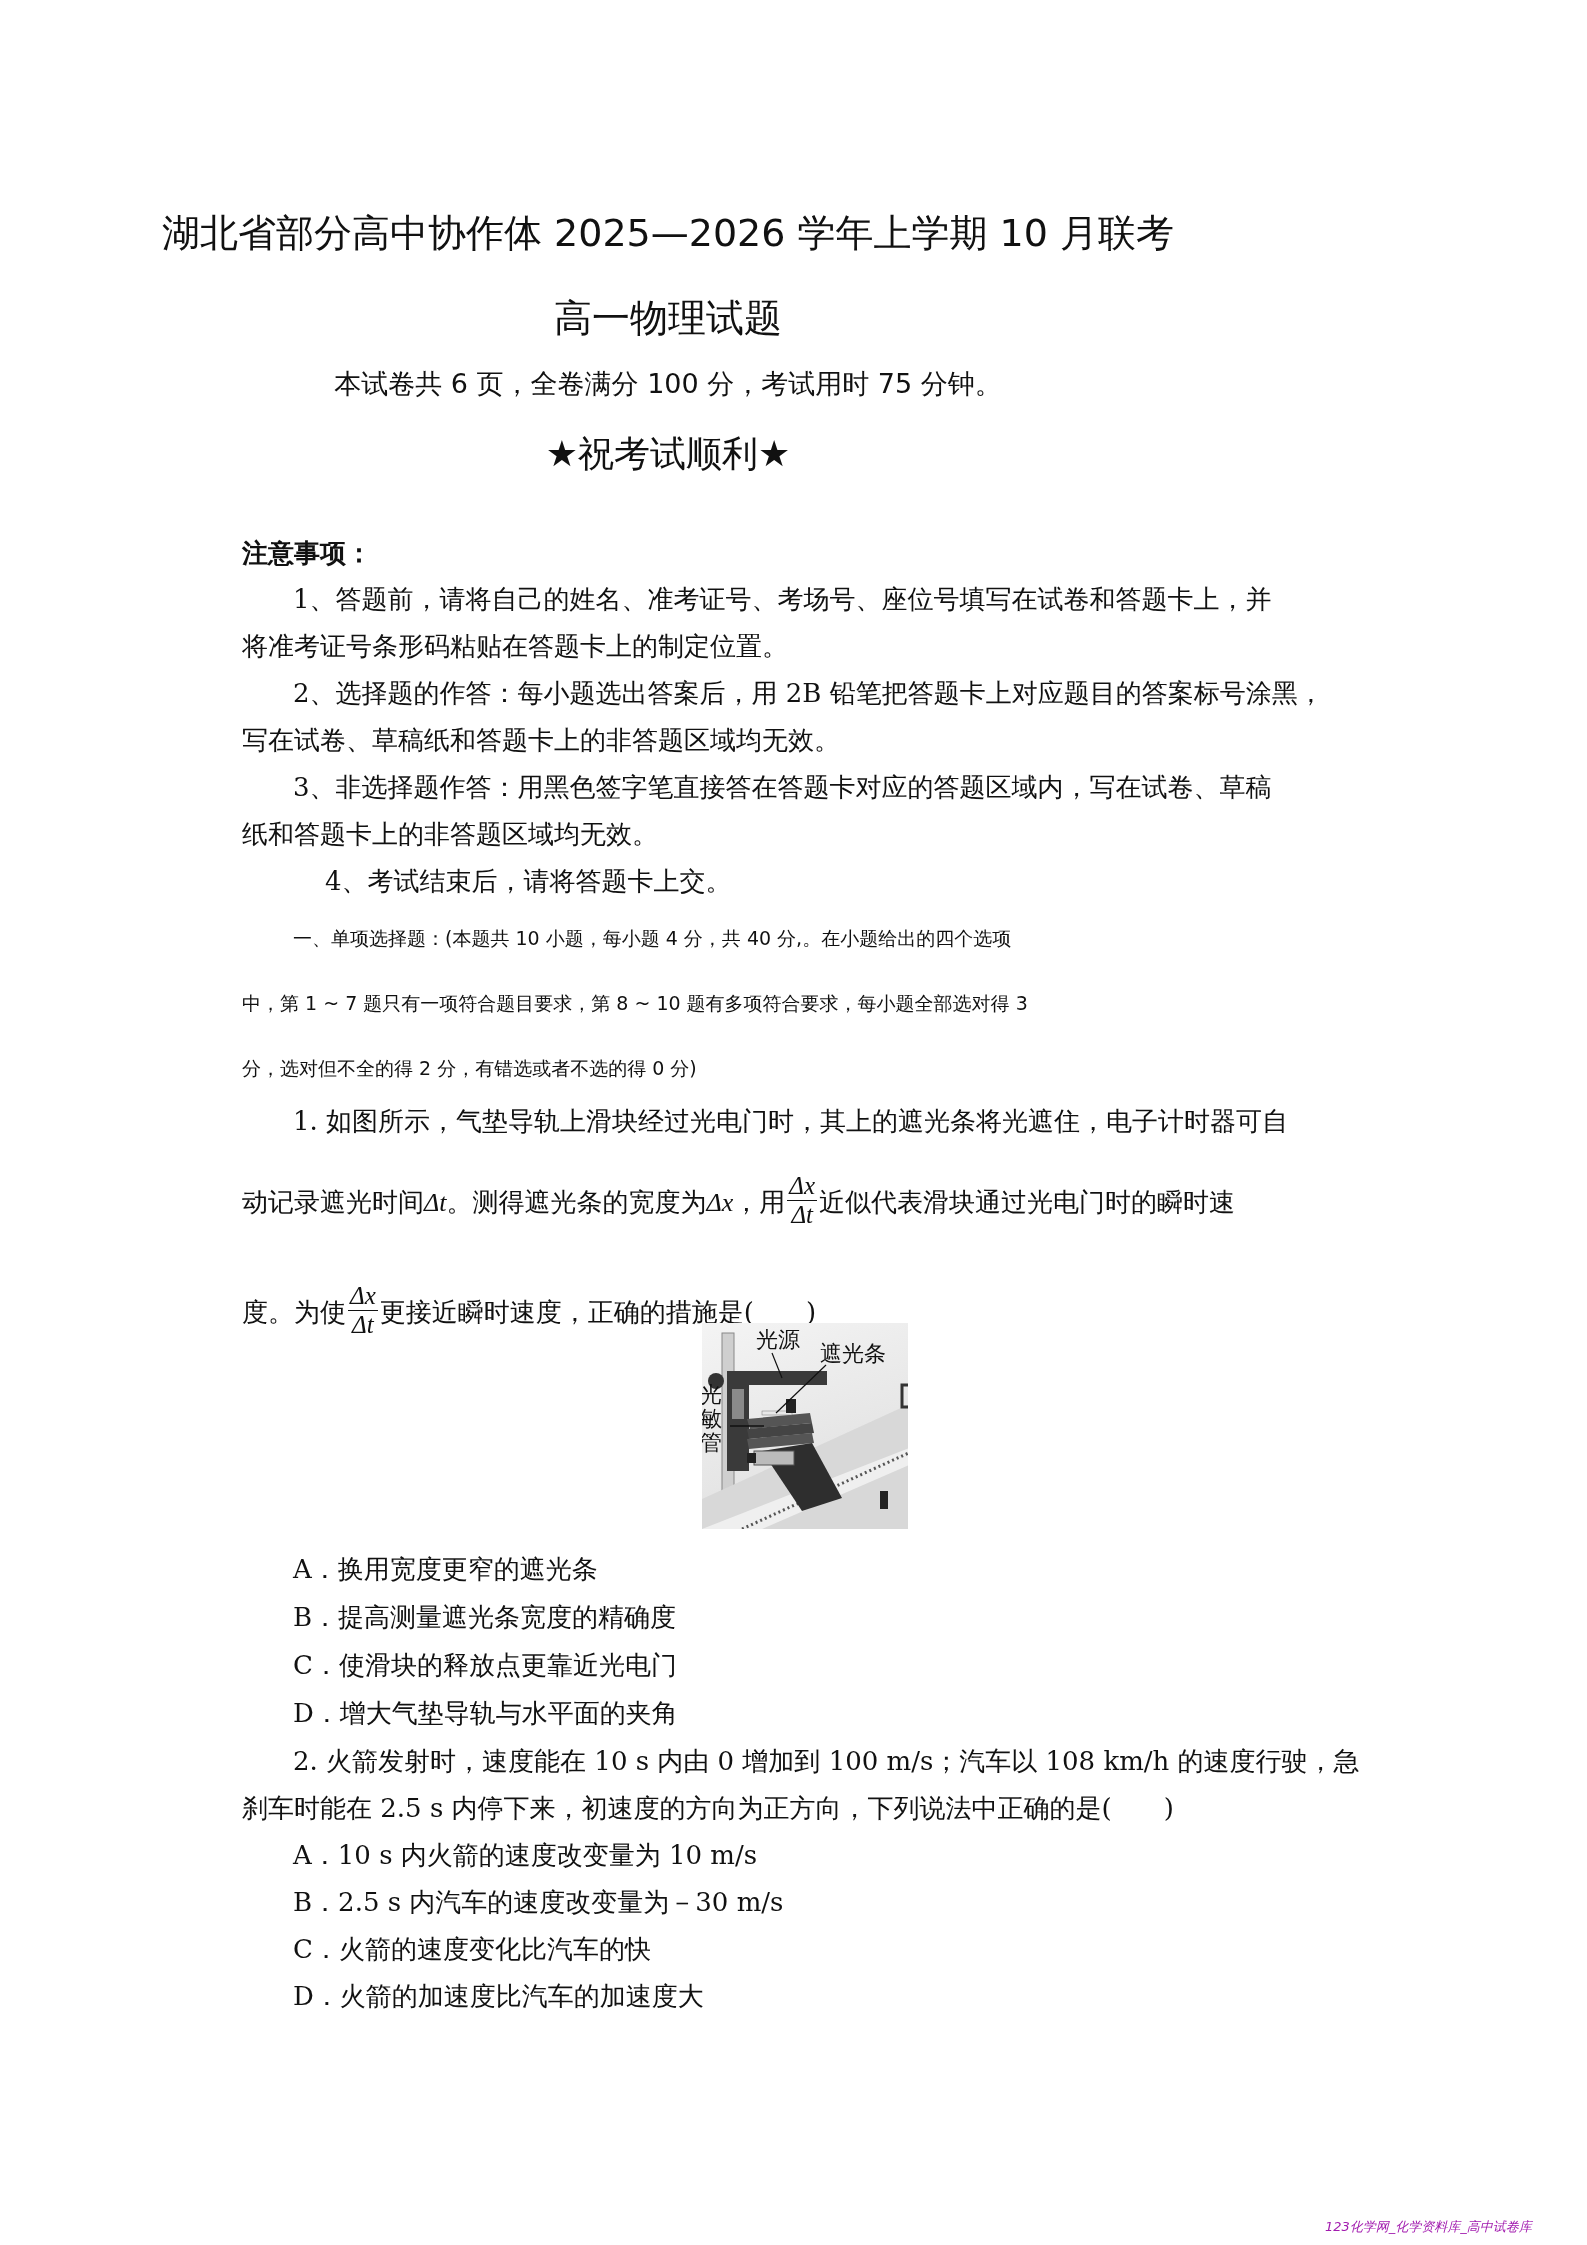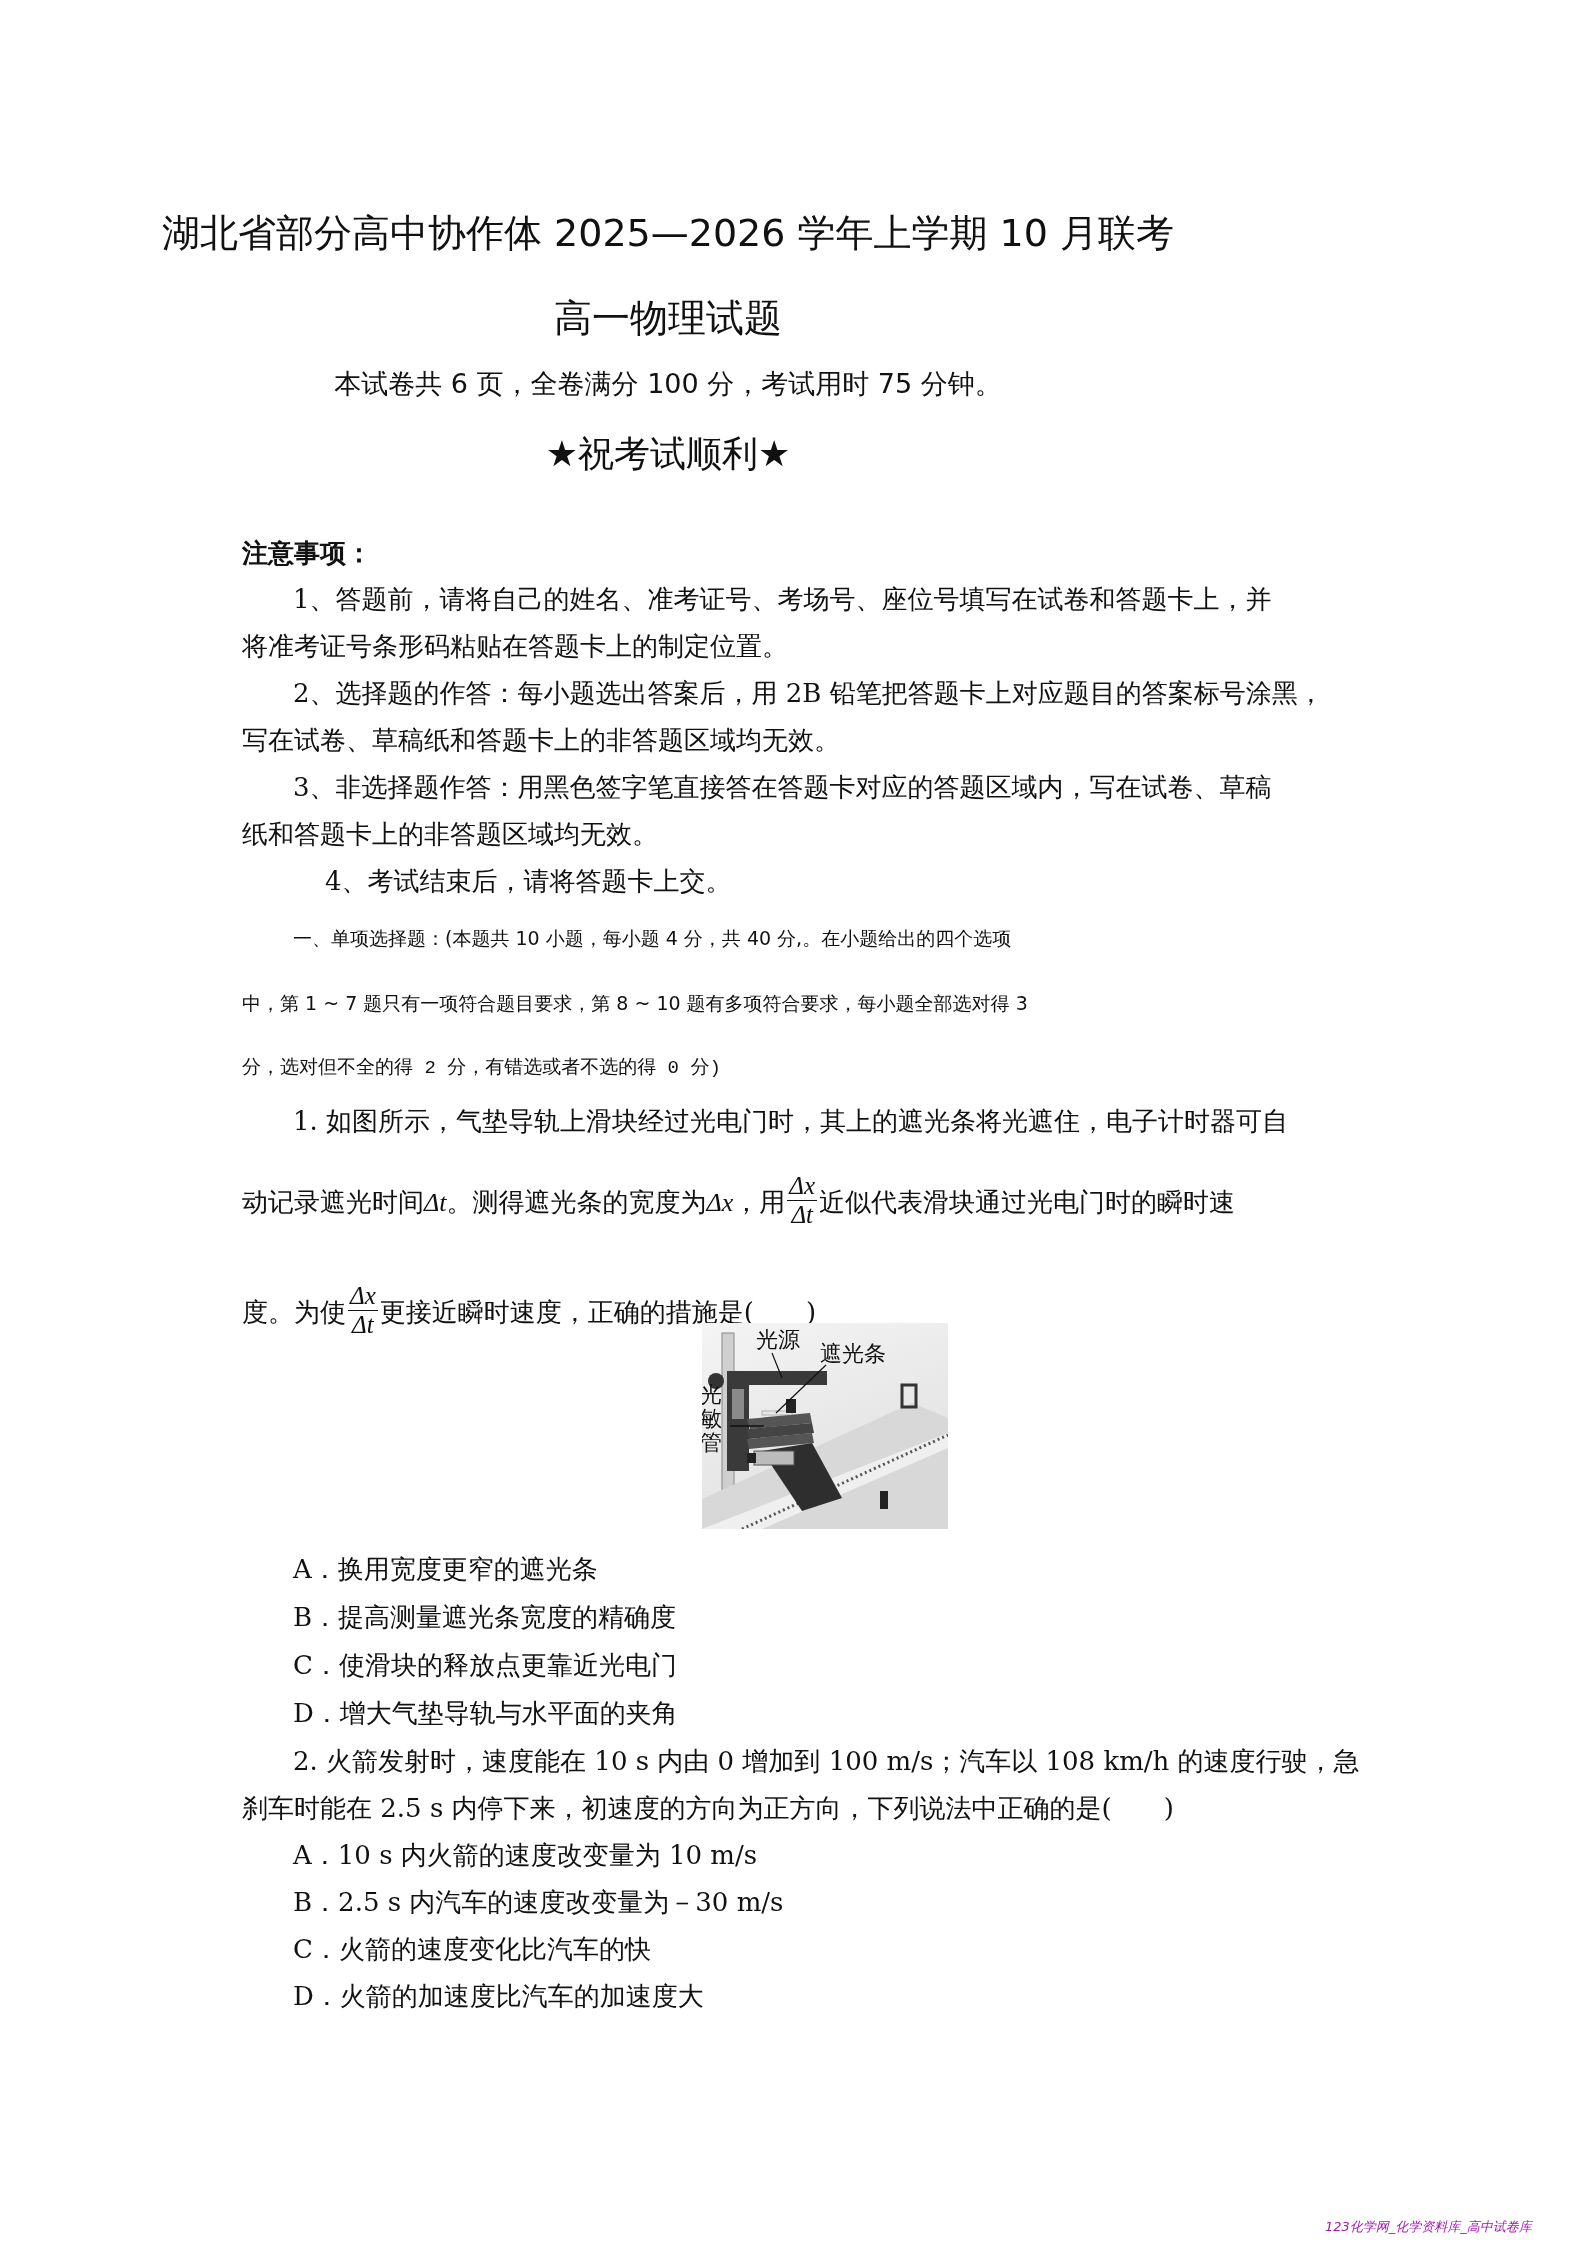--- a/index.html
+++ b/index.html
@@ -24,21 +24,21 @@
 
     .frac {
       display: inline-block; vertical-align: middle; text-align: center;
       font-style: italic; font-size: 25px; line-height: 28px; margin: 0 2px;
       position: relative; top: -3px;
     }
     .frac .num { display: block; border-bottom: 1.5px solid #111; padding: 0 2px; }
     .frac .den { display: block; padding: 0 2px; }
 
     .figure {
-      position: absolute; left: 702px; top: 1323px; width: 246px; height: 206px;
+      position: absolute; left: 702px; top: 1323px; width: 206px; height: 206px;
       background: linear-gradient(160deg, #f4f4f4 0%, #e6e6e6 60%, #d4d4d4 100%);
       overflow: hidden;
     }
     .fig-label { position: absolute; font-size: 22px; color: #111; font-family: "DejaVu Serif", serif; }
 
     .watermark {
       position: absolute; left: 1325px; top: 2218px; font-size: 13px; color: #a21caf;
       font-family: "DejaVu Sans", sans-serif; white-space: nowrap; font-style: italic;
     }
   </style>
@@ -54,21 +54,21 @@
 <div class="abs body-line indent" style="top:584px;">1、答题前，请将自己的姓名、准考证号、考场号、座位号填写在试卷和答题卡上，并</div>
 <div class="abs body-line" style="top:631px;">将准考证号条形码粘贴在答题卡上的制定位置。</div>
 <div class="abs body-line indent" style="top:678px;">2、选择题的作答：每小题选出答案后，用 2B 铅笔把答题卡上对应题目的答案标号涂黑，</div>
 <div class="abs body-line" style="top:725px;">写在试卷、草稿纸和答题卡上的非答题区域均无效。</div>
 <div class="abs body-line indent" style="top:772px;">3、非选择题作答：用黑色签字笔直接答在答题卡对应的答题区域内，写在试卷、草稿</div>
 <div class="abs body-line" style="top:819px;">纸和答题卡上的非答题区域均无效。</div>
 <div class="abs body-line indent" style="top:866px;margin-left:32px;">4、考试结束后，请将答题卡上交。</div>
 
 <div class="abs body-line indent section-line sans" style="top:923px;">一、单项选择题：(本题共 10 小题，每小题 4 分，共 40 分,。在小题给出的四个选项</div>
 <div class="abs body-line section-line sans" style="top:988px;">中，第 1 ~ 7 题只有一项符合题目要求，第 8 ~ 10 题有多项符合要求，每小题全部选对得 3</div>
-<div class="abs body-line section-line sans" style="top:1053px;font-family:Liberation Mono, monospace;">分，选对但不全的得 2 分，有错选或者不选的得 0 分)</div>
+<div class="abs body-line section-line sans" style="top:1053px;">分，选对但不全的得 2 分，有错选或者不选的得 0 分)</div>
 
 <div class="abs body-line indent" style="top:1106px;">1. 如图所示，气垫导轨上滑块经过光电门时，其上的遮光条将光遮住，电子计时器可自</div>
 <div class="abs body-line" style="top:1175px;">
   <span>动记录遮光时间</span><span class="serif" style="font-style:italic;">Δt</span><span>。测得遮光条的宽度为</span><span class="serif" style="font-style:italic;">Δx</span><span>，用</span><span class="frac serif"><span class="num">Δx</span><span class="den">Δt</span></span><span>近似代表滑块通过光电门时的瞬时速</span>
 </div>
 <div class="abs body-line" style="top:1265px;margin-top:20px;">
   <span>度。为使</span><span class="frac serif"><span class="num">Δx</span><span class="den">Δt</span></span><span>更接近瞬时速度，正确的措施是(　　)</span>
 </div>
 
 <div class="figure">

